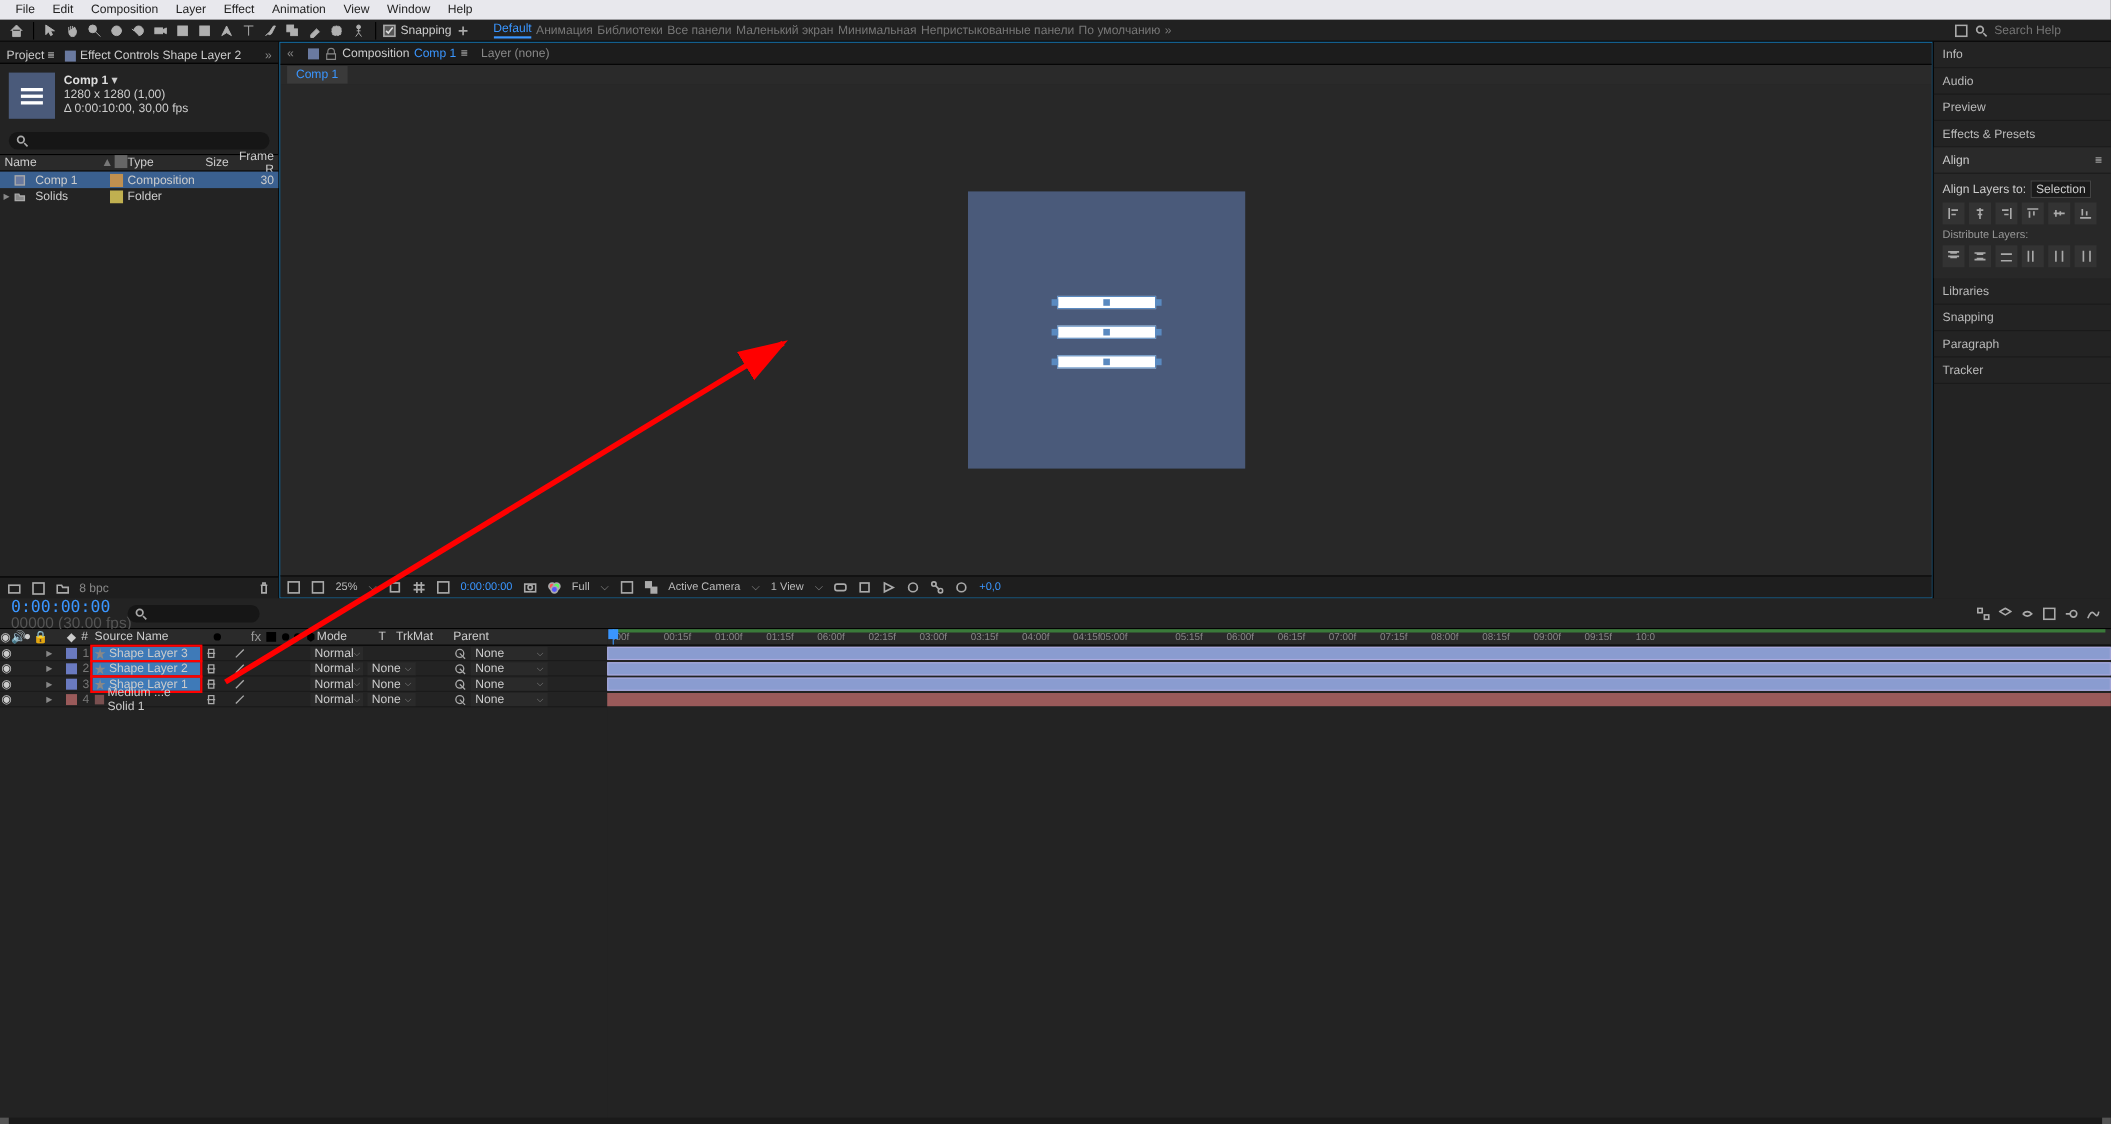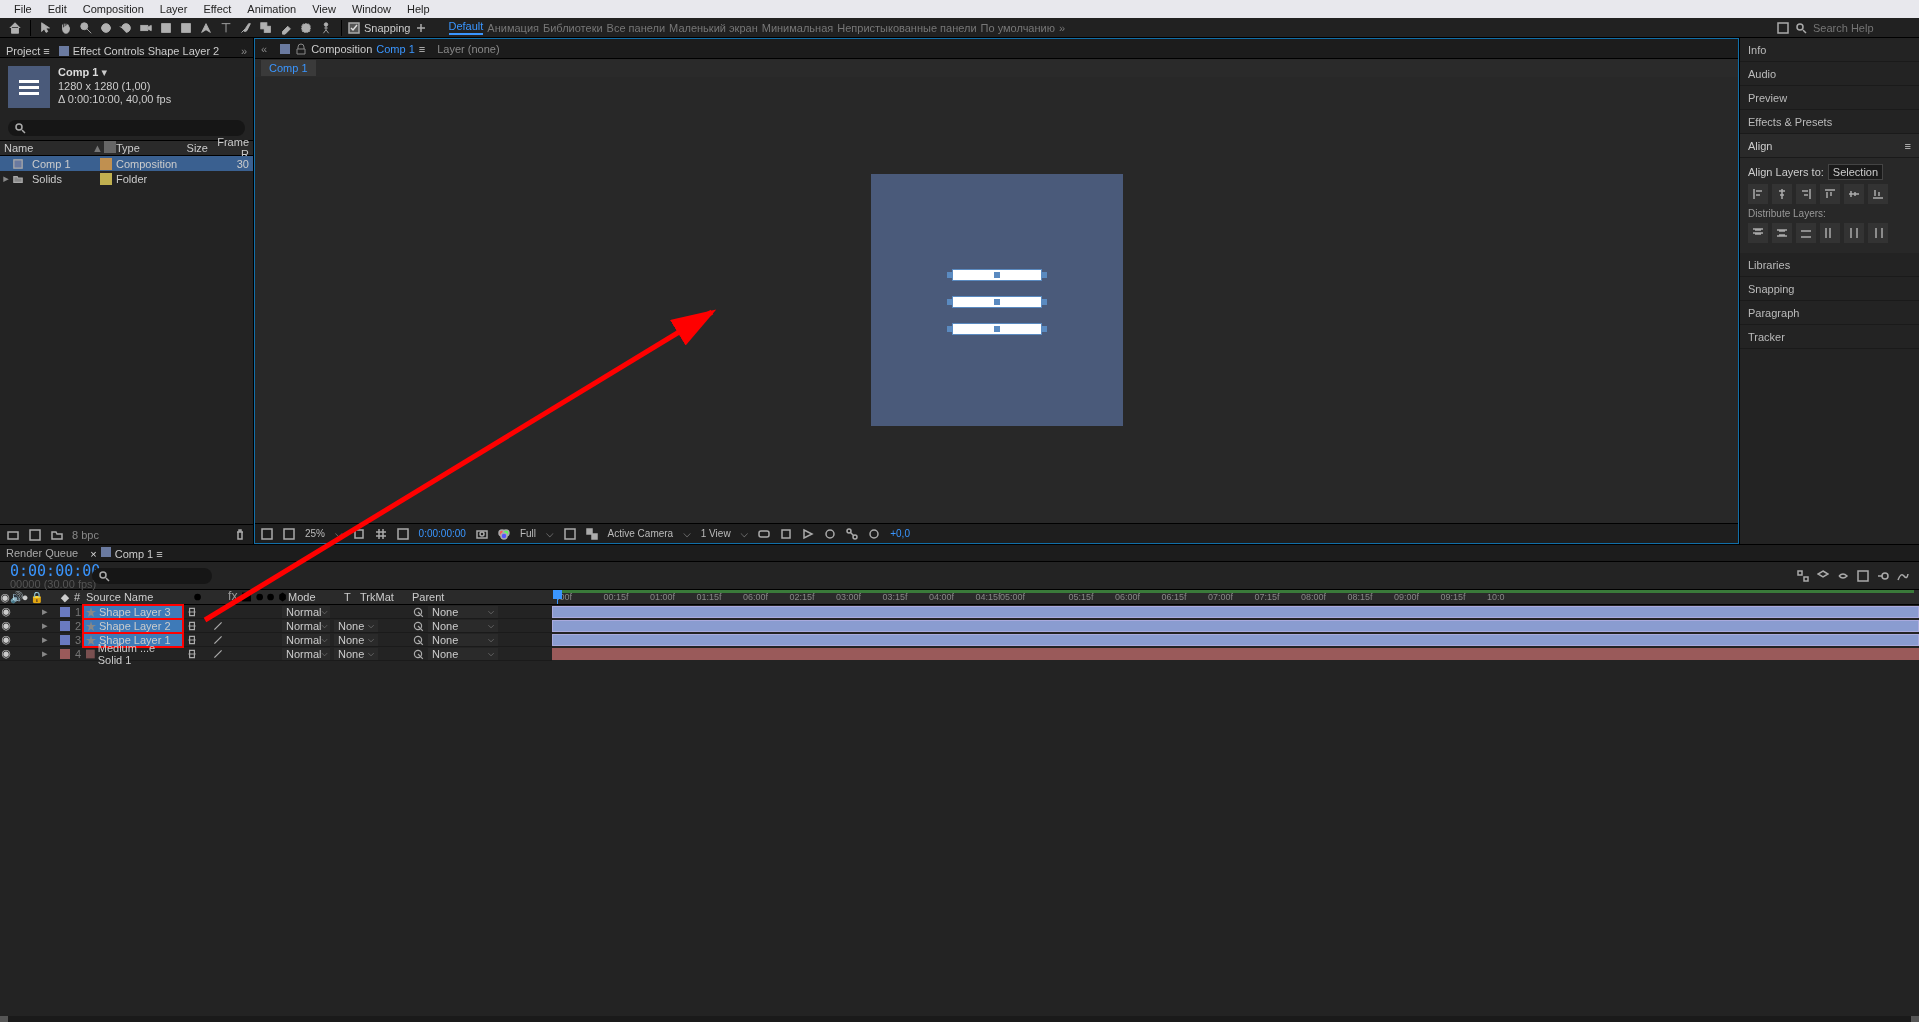--- a/index.html
+++ b/index.html
@@ -57,36 +57,36 @@
 .shape-rect { position: absolute; width: 90px; height: 12px; background: #fff; left: 50%; transform: translateX(-50%); border: 1px solid #5a8ac0; }
 .shape-rect::before, .shape-rect::after { content: ''; position: absolute; width: 6px; height: 6px; background: #5a8ac0; top: 2px; }
 .shape-rect::before { left: -6px; }
 .shape-rect::after { right: -6px; }
 .shape-rect .handle-mid { position: absolute; width: 6px; height: 6px; background: #5a8ac0; top: 2px; left: 50%; transform: translateX(-50%); }
 .viewer-footer { height: 20px; background: #1e1e1e; border-top: 1px solid #000; display: flex; align-items: center; padding: 0 6px; gap: 10px; }
 .viewer-footer span { color: #bbb; font-size: 10px; }
 .viewer-footer .blue { color: #3a96ff; }
 
 
-.right-panels { width: 180px; background: #232323; border-left: 1px solid #000; display: flex; flex-direction: column; }
+.right-panels { width: 162px; background: #232323; border-left: 1px solid #000; display: flex; flex-direction: column; }
 .panel-hdr { height: 24px; display: flex; align-items: center; padding: 0 8px; color: #bbb; border-bottom: 1px solid #1a1a1a; cursor: pointer; }
 .panel-hdr.open { background: #2a2a2a; color: #ddd; }
 .align-body { padding: 6px 8px; background: #282828; }
 .align-row { display: flex; gap: 4px; margin: 4px 0; }
 .align-btn { width: 20px; height: 20px; background: #333; display: flex; align-items: center; justify-content: center; cursor: pointer; }
 .align-label { font-size: 10px; color: #999; margin-bottom: 2px; display: flex; align-items: center; gap: 4px;}
 .align-sel { background: #1a1a1a; border: 1px solid #444; padding: 1px 4px; color: #ccc; }
 
 
 .timeline-wrap { height: 478px; display: flex; flex-direction: column; }
 .timeline-tabs { height: 18px; background: #1c1c1c; display: flex; align-items: center; padding: 0 6px; gap: 12px; border-bottom: 1px solid #000; border-top: 1px solid #000;}
 .timeline-tabs .tab { color: #aaa; cursor: pointer; }
 .timeline-header { height: 28px; background: #232323; display: flex; align-items: center; border-bottom: 1px solid #000; }
 .timecode { color: #3a96ff; font-family: monospace; font-size: 15px; padding: 0 10px; width: 90px; }
-.timecode-sub { font-size: 11px; color: #555; margin-top: -2px; text-align: right; }
+.timecode-sub { font-size: 14px; color: #555; margin-top: -2px; text-align: right; }
 .layer-list { flex: 0 0 552px; background: #232323; display:flex; flex-direction: column; }
 .timeline-body { flex: 1; display: flex; }
 .time-ruler-wrap { flex: 1; display: flex; flex-direction: column; }
 .col-headers { height: 15px; background: #2a2a2a; display: flex; align-items: center; font-size: 9px; color: #999; border-bottom: 1px solid #000; }
 .layer-row { height: 14px; display: flex; align-items: center; font-size: 10px; border-bottom: 1px solid #1a1a1a; }
 .layer-row.selected-row .name-cell { background: #3e7ab8; color: #fff; }
 .layer-row .eye { width: 12px; text-align: center; }
 .layer-row .label-c { width: 10px; height: 10px; margin: 0 2px; }
 .layer-row .num { width: 12px; text-align: center; color: #777; }
 .layer-row .name-cell { display: flex; align-items: center; gap: 3px; padding: 0 2px; flex: 0 0 98px;}
@@ -269,21 +269,21 @@
       <div class="comp-thumb">
         <div class="comp-thumb-inner">
             <div class="comp-thumb-bar"></div>
             <div class="comp-thumb-bar"></div>
             <div class="comp-thumb-bar"></div>
           </div>
       </div>
       <div class="comp-meta">
         <div><span style="font-weight:bold;color:#ddd">Comp 1</span> ▾</div>
         <div>1280 x 1280 (1,00)</div>
-        <div>Δ 0:00:10:00, 40,00 fps</div>
+        <div>Δ 0:00:10:00, 30,00 fps</div>
       </div>
     </div>
     <div class="proj-search">
       <svg class="icon" viewBox="0 0 12 12">
           <circle cx="5" cy="5" r="3"></circle>
           <path d="M8 8 L11 11"></path>
         </svg>
     </div>
     <div class="proj-list-hdr">
       <div class="proj-col-name">Name</div>
@@ -520,26 +520,20 @@
       </div>
     </div>
     <div class="panel-hdr">Libraries</div>
     <div class="panel-hdr">Snapping</div>
     <div class="panel-hdr">Paragraph</div>
     <div class="panel-hdr">Tracker</div>
   </div>
 </div>
 
 <div class="timeline-wrap">
-  <div class="timeline-tabs">
-    <span class="tab">Render Queue</span>
-    <span class="tab" style="color:#ddd">× <svg class="menu-icon" viewBox="0 0 12 12" style="display:inline">
-          <rect x="1" y="1" width="10" height="10" fill="#6a7aa0"></rect>
-        </svg> <span>Comp 1</span> ≡</span>
-  </div>
   <div class="timeline-header">
     <div style="display:flex;flex-direction:column;">
       <div class="timecode">0:00:00:00</div>
       <div class="timecode-sub" style="padding-left:10px">00000 (30.00 fps)</div>
     </div>
     <div style="background:#161616;border-radius:8px;height:16px;width:120px;display:flex;align-items:center;padding:0 6px;margin-left:-4px">
       <svg class="icon" viewBox="0 0 12 12">
           <circle cx="5" cy="5" r="3"></circle>
           <path d="M8 8 L11 11"></path>
         </svg>

